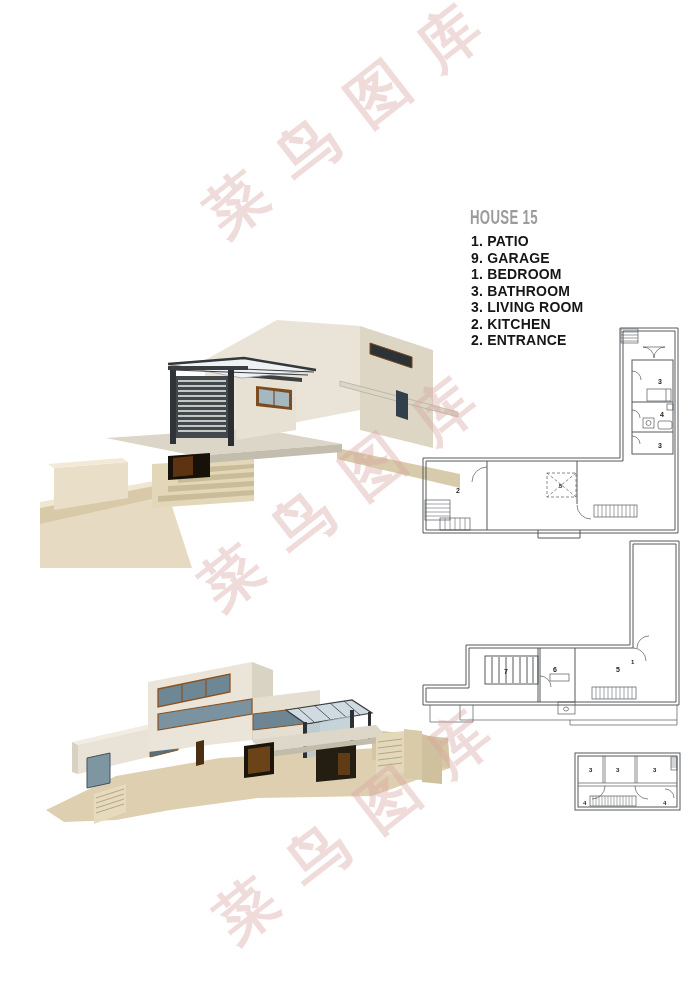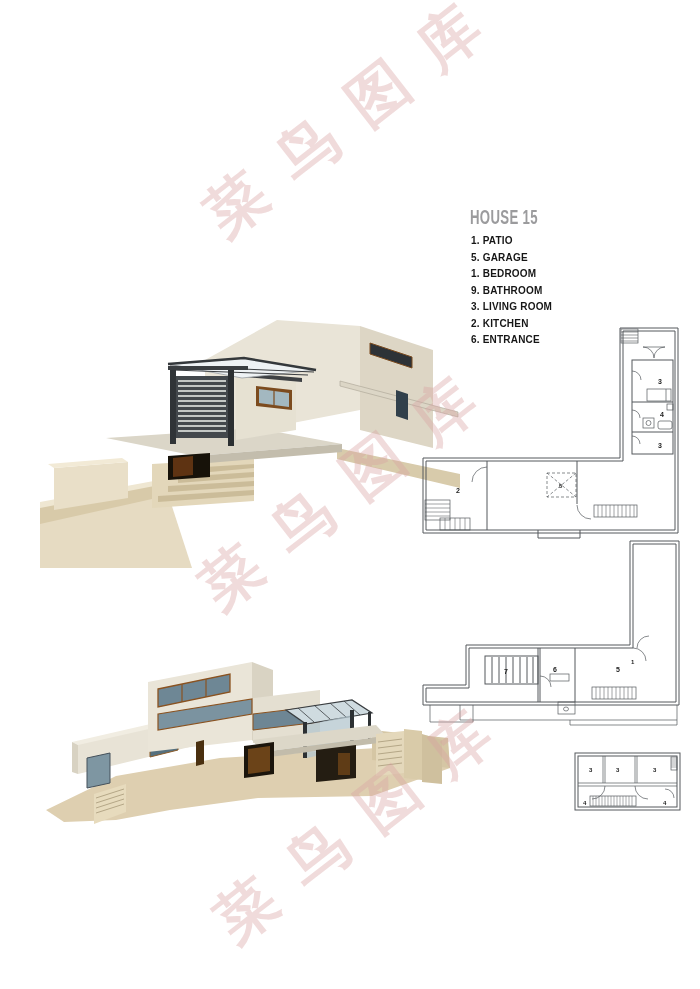--- a/index.html
+++ b/index.html
@@ -11,21 +11,21 @@
                color:#d9a3a3; opacity:.38; transform:rotate(-38deg); white-space:nowrap;
                pointer-events:none; font-family:sans-serif; }
   .wm1 { left:175px; top:72px; }
   .wm2 { left:170px; top:445px; }
   .wm3 { left:185px; top:778px; }
 
   
   .title { position:absolute; left:470px; top:206px; margin:0; font-size:20px; font-weight:700;
            color:#9b9b9d; letter-spacing:.5px; transform:scaleX(.66); transform-origin:0 0; }
   .legend { position:absolute; left:471px; top:233px; margin:0; padding:0; list-style:none; }
-  .legend li { font-size:10px; font-weight:700; color:#161616; line-height:16.5px; letter-spacing:.2px; }
+  .legend li { font-size:14px; font-weight:700; color:#161616; line-height:16.5px; letter-spacing:.2px; }
 
   .plan, .render { position:absolute; }
   .render-top { left:40px; top:298px; }
   .render-bottom { left:20px; top:598px; }
   .plan1 { left:420px; top:324px; }
   .plan2 { left:420px; top:538px; }
   .plan3 { left:572px; top:746px; }
 
   .pl { fill:none; stroke:#55595d; stroke-width:1; }
   .pt { fill:none; stroke:#55595d; stroke-width:.7; }
@@ -152,26 +152,26 @@
       <line x1="76" y1="200" x2="104" y2="191" stroke="#b5a787" stroke-width="1"></line>
       <line x1="76" y1="205" x2="104" y2="196" stroke="#b5a787" stroke-width="1"></line>
       <line x1="76" y1="210" x2="104" y2="201" stroke="#b5a787" stroke-width="1"></line>
       <line x1="76" y1="215" x2="104" y2="206" stroke="#b5a787" stroke-width="1"></line>
     </g>
   </svg>
 
   <h1 class="title">HOUSE 15</h1>
   <ul class="legend">
     <li>1. PATIO</li>
-    <li>5. GARAGE</li>
+    <li>9. GARAGE</li>
     <li>1. BEDROOM</li>
-    <li>9. BATHROOM</li>
+    <li>3. BATHROOM</li>
     <li>3. LIVING ROOM</li>
     <li>2. KITCHEN</li>
-    <li>6. ENTRANCE</li>
+    <li>2. ENTRANCE</li>
   </ul>
 
   <svg class="plan plan1" width="280" height="216" viewBox="0 0 280 216">
     <path class="pl" d="M200,4 H258 V209 H3 V134 H200 Z"></path>
     <path class="pl" d="M203,7 H255 V206 H6 V137 H203 Z"></path>
     <g>
       <rect class="pt" x="201" y="5" width="17" height="14"></rect>
       <g stroke="#55595d" stroke-width=".6">
         <line x1="201" y1="8" x2="218" y2="8"></line>
           <line x1="201" y1="11" x2="218" y2="11"></line>

